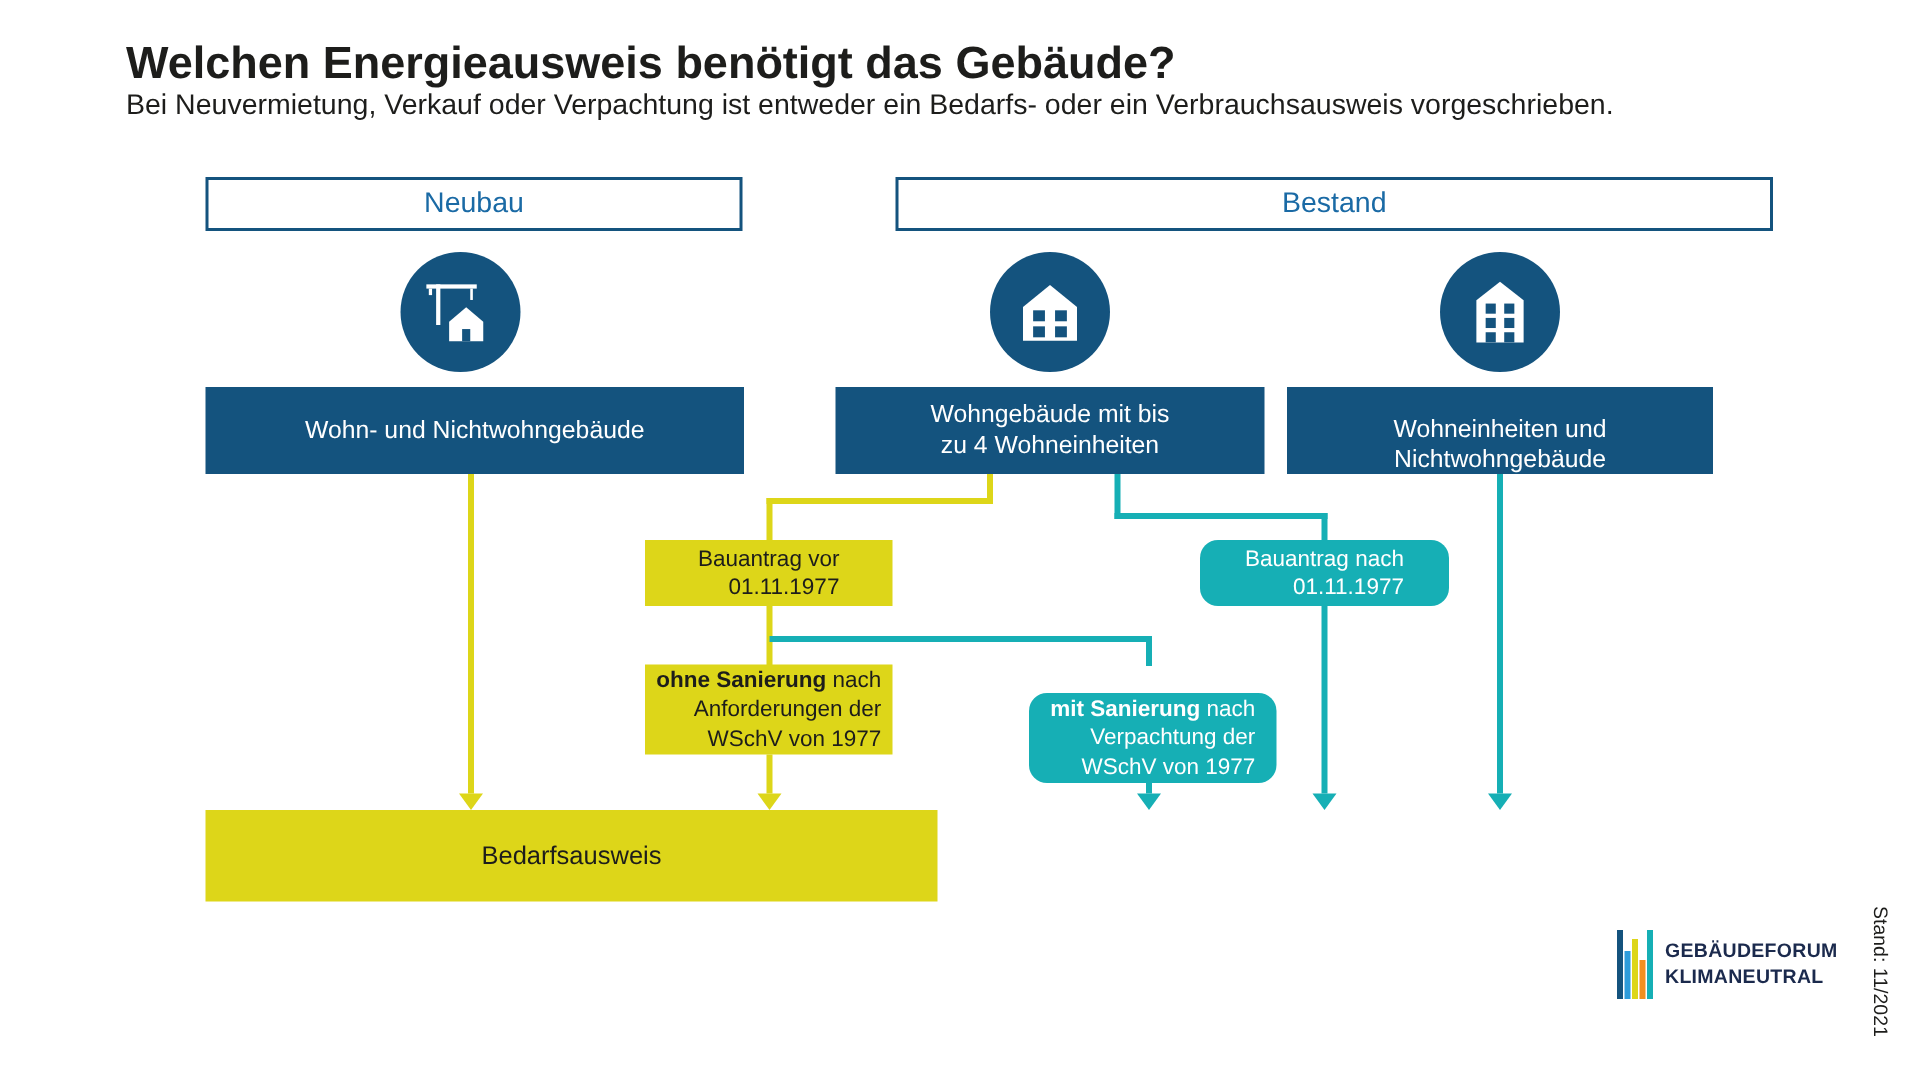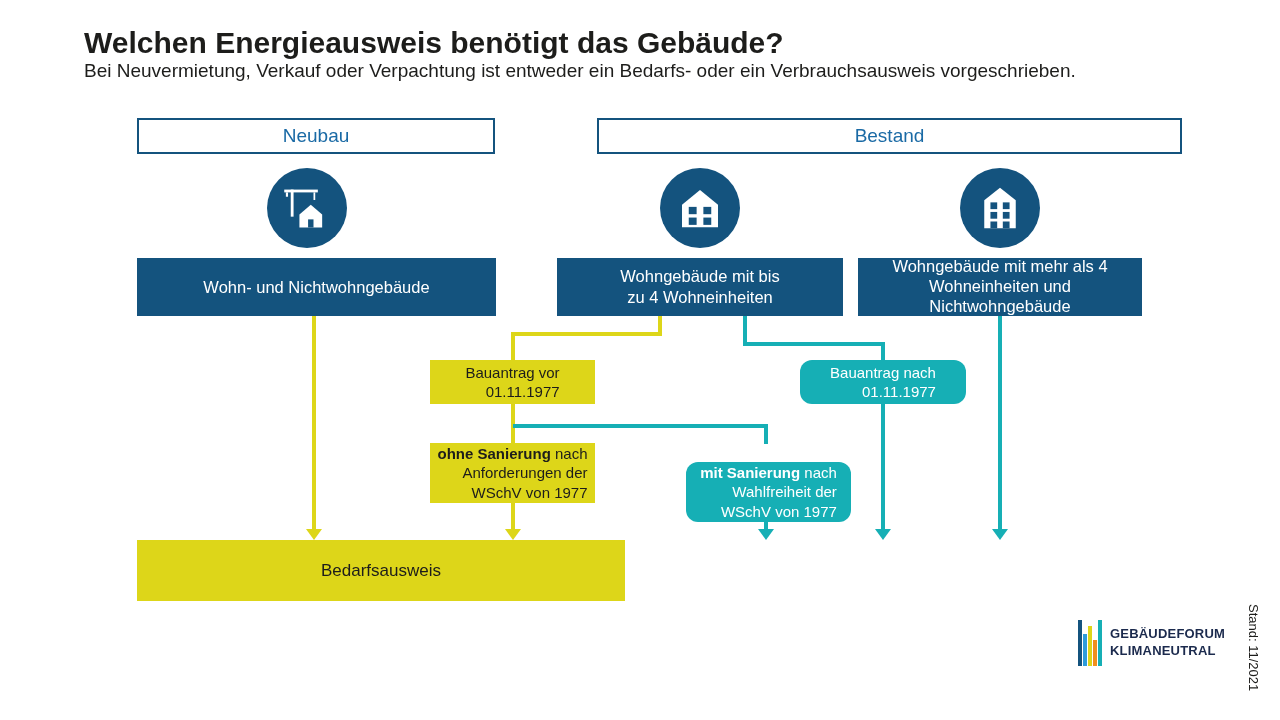--- a/index.html
+++ b/index.html
@@ -128,21 +128,21 @@
     <span>Wohn- und Nichtwohngebäude</span>
   </div>
   <div class="node bg-blue" style="left:557px;top:258px;width:286px;height:58px;">
     <div>
       <span>Wohngebäude mit bis</span><br>
       <span>zu 4 Wohneinheiten</span>
     </div>
   </div>
   <div class="node bg-blue sm3" style="left:858px;top:258px;width:284px;height:58px;">
     <div>
-      <span>Wohngebäude mit mehr als 4</span><br>
+      <br>
       <span>Wohneinheiten und</span><br>
       <span>Nichtwohngebäude</span>
     </div>
   </div>
 
   <div class="node bg-yellow mid" style="left:430px;top:360px;width:165px;height:44px;">
     <div>
       <span>Bauantrag vor</span><br>
       <span>01.11.1977</span>
     </div>
@@ -156,21 +156,21 @@
   <div class="node bg-yellow mid" style="left:430px;top:443px;width:165px;height:60px;">
     <div>
       <b>ohne Sanierung</b><span> nach</span><br>
       <span>Anforderungen der</span><br>
       <span>WSchV von 1977</span>
     </div>
   </div>
   <div class="node bg-teal mid" style="left:686px;top:462px;width:165px;height:60px;">
     <div>
       <b>mit Sanierung</b><span> nach</span><br>
-      <span>Wahlfreiheit der</span><br>
+      <span>Verpachtung der</span><br>
       <span>WSchV von 1977</span>
     </div>
   </div>
 
   <div class="node bg-yellow big" style="left:137px;top:540px;width:488px;height:61px;">
     <span>Bedarfsausweis</span>
   </div>
 
   <div class="logo">
     <div class="logo-mark">

